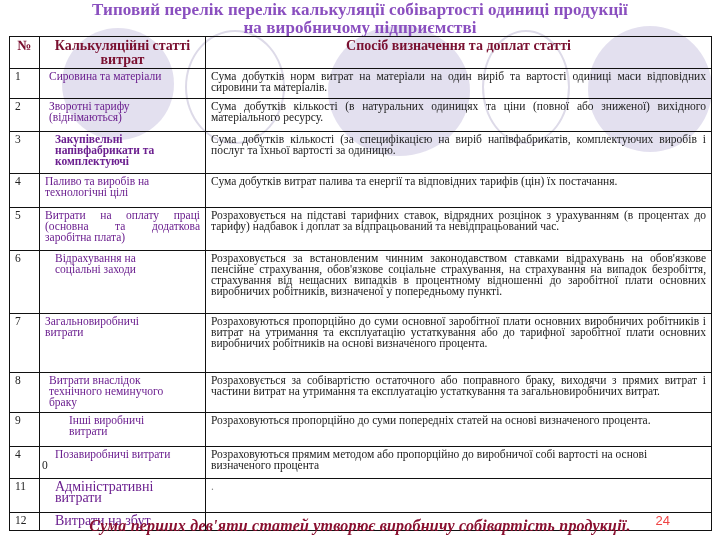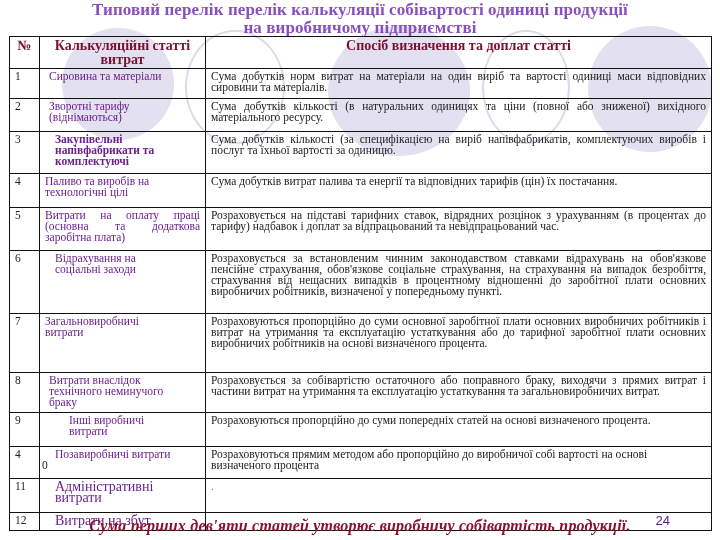--- a/index.html
+++ b/index.html
@@ -35,21 +35,21 @@
     col.c1 { width: 30px; }
     col.c2 { width: 166px; }
     td.num { padding-left: 3px; }
     td.item { color: #6b1f8f; }
     td.desc { text-align: justify; }
     .indent1 { padding-left: 4px; display: block; font-family: Liberation Serif, serif; }
     .indent2 { padding-left: 10px; display: block; }
     .indent3 { padding-left: 24px; display: block; }
     .page-num {
       display: block; text-align: right; padding-right: 36px;
-      font-family: "Liberation Sans", sans-serif; font-size: 13px; color: #4c1d95;
+      font-family: "Liberation Sans", sans-serif; font-size: 13px; color: #ef4444;
     }
     .footer {
       position: absolute; left: 0; top: 517px; width: 720px; text-align: center;
       color: #8a1030; font-style: italic; font-weight: bold; font-size: 16px;
       letter-spacing: 0.2px;
     }
   </style>
 </head>
 <body>
 

